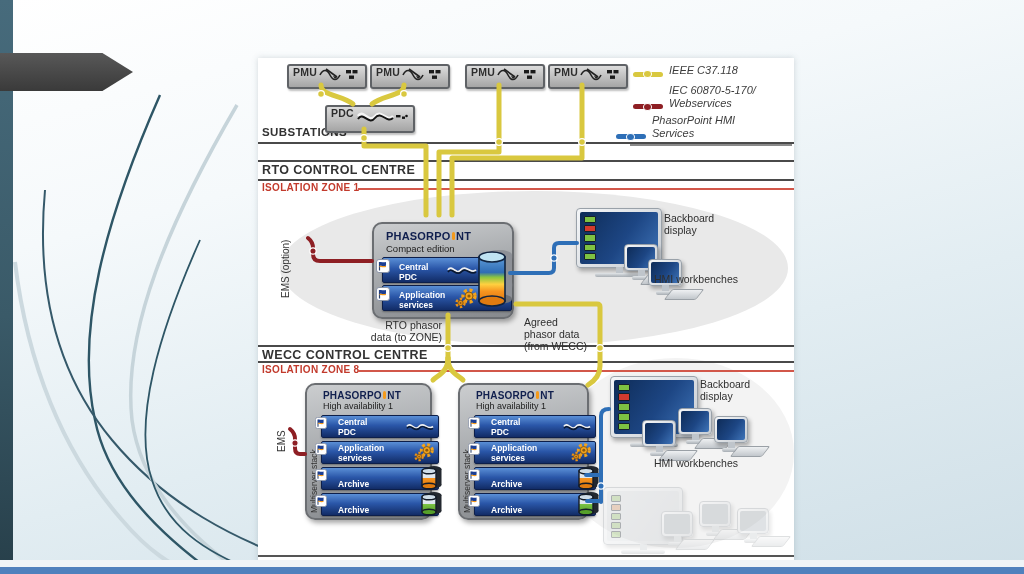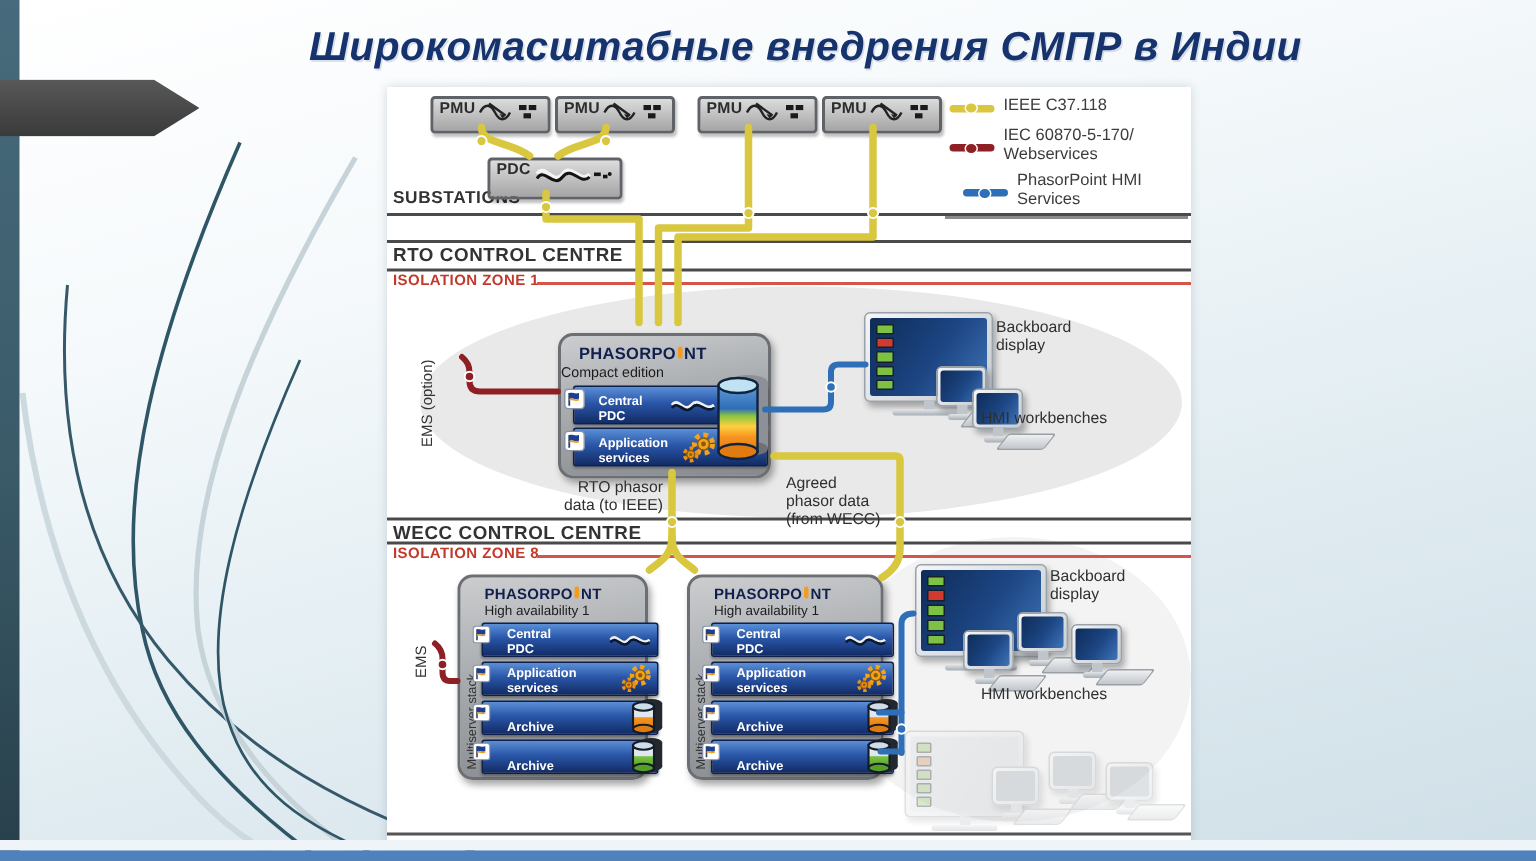--- a/index.html
+++ b/index.html
@@ -51,21 +51,21 @@
   .mscreen{width:100%;height:100%;border-radius:2px;background:linear-gradient(125deg,#0e2c58 0%,#1d4684 55%,#3f74b8 100%);position:relative;overflow:hidden;}
   .sbars{position:absolute;left:5%;top:7%;width:15%;height:86%;display:flex;flex-direction:column;gap:2px;}
   .sbars i{flex:1;border:1px solid #15202c;border-radius:1px;}
   .sbars .g{background:#7dc242;} .sbars .r{background:#d33a2f;} .sbars .o{background:#e8853a;}
   .mstand{width:7px;height:6px;background:#bfc5cb;margin:-1px auto 0;}
   .mbase{width:55%;height:4px;background:linear-gradient(180deg,#e2e6e9,#a7adb3);border-radius:2px;margin:0 auto;}
   .kbd{position:absolute;width:30px;height:9px;background:linear-gradient(180deg,#eef0f2,#c2c7cc);
     border:1px solid #9aa0a6;border-radius:2px;transform:skewX(-38deg);}
   .ghost{opacity:.32;filter:saturate(.7);}
   
-  .legend-item{position:absolute;display:flex;align-items:center;gap:6px;}
+  .legend-item{position:absolute;display:flex;align-items:flex-end;gap:6px;font-style:italic;}
   .lsample{position:relative;width:30px;height:5px;border-radius:3px;margin-top:4px;flex:none;}
   .lsample i{position:absolute;left:10px;top:-1.5px;width:9px;height:8px;border-radius:50%;border:1.5px solid #fff;box-sizing:border-box;}
   .ltext{font-size:11px;color:#3c3c3c;line-height:1.15;}
   
   .caption{font-family:"Liberation Serif",serif;font-weight:bold;font-size:15.5px;line-height:1.22;color:#101010;}
   .wires{left:0;top:0;width:536px;height:505px;pointer-events:none;}
   .wires path{fill:none;stroke-linecap:round;stroke-linejoin:round;}
   .wy{stroke:#d9c83f;stroke-width:5;}
   .wr{stroke:#8e1f24;stroke-width:4;}
   .wb{stroke:#2e6fb7;stroke-width:4;}
@@ -79,21 +79,20 @@
     <path d="M160,95 C105,220 75,330 95,420 C105,470 140,520 215,574" stroke="#2e5666" stroke-width="2.4" fill="none"></path>
     <path d="M45,190 C35,300 62,380 112,440 C162,500 230,542 335,574" stroke="#35596a" stroke-width="2" fill="none"></path>
     <path d="M237,105 C170,220 122,330 132,420 C140,480 182,532 244,574" stroke="#c6d4da" stroke-width="3.5" fill="none"></path>
     <path d="M200,240 C160,330 132,420 152,480 C166,525 202,552 262,574" stroke="#2e5666" stroke-width="1.8" fill="none"></path>
     <path d="M15,262 C27,362 62,452 122,520 C150,553 172,565 192,574" stroke="#ccd9df" stroke-width="4" fill="none"></path>
   </svg>
 
   <div class="abs accent-bar"></div>
   <div class="abs title-arrow"></div>
 
-  <div class="abs slide-title">Широкомасштабные внедрения СМПР в Индии</div>
 
   <div class="abs panel">
 
     <div class="abs ellipse1"></div>
     <div class="abs ellipse2"></div>
 
     <div class="abs sec" style="left:4px;top:68px;font-size:11.5px">SUBSTATIONS</div>
     <div class="abs hline" style="left:0;top:84px;width:536px"></div>
 
     <div class="abs hline" style="left:0;top:102px;width:536px"></div>
@@ -117,21 +116,21 @@
           </span>
         <span class="ltext pre">IEEE C37.118</span>
       </div>
       <div class="legend-item" style="left:375px;top:26px">
         <span class="lsample" style="background:#8e1f24">
             <i style="background:#8e1f24"></i>
           </span>
         <span class="ltext pre">IEC 60870-5-170/
 Webservices</span>
       </div>
-      <div class="legend-item" style="left:384px;top:56px">
+      <div class="legend-item" style="left:358px;top:56px">
         <span class="lsample" style="background:#2e6fb7">
             <i style="background:#2e6fb7"></i>
           </span>
         <span class="ltext pre">PhasorPoint HMI
 Services</span>
       </div>
       <div class="abs" style="left:372px;top:86px;width:162px;border-top:2px solid #8a8a8a"></div>
     </div>
 
     <div class="abs graybox" style="left:29px;top:6px;width:68px;height:21px">
@@ -199,21 +198,21 @@
           </g>
       </svg>
     </div>
 
     <div class="abs vtext" style="left:22px;top:164px;height:76px">EMS (option)</div>
 
     <div class="abs roundbox" style="left:114px;top:164px;width:138px;height:93px">
       <div class="brand" style="margin:7px 0 1px 12px">
         <span>PHASORPO</span><span class="bdot"></span><span>NT</span>
       </div>
-      <div class="edition" style="">Compact edition</div>
+      <div class="edition" style="margin-left:12px">Compact edition</div>
       <div class="bluebar pre" style="left:8px;top:33px;width:112px;height:24px">
         <svg class="flag" width="14" height="14" viewBox="0 0 14 14">
           <rect x="0.5" y="0.5" width="13" height="13" rx="2.5" fill="#fff" stroke="#8a94a8"></rect>
           <path d="M3.5,3 L3.5,11.5" stroke="#27406e" stroke-width="1.2"></path>
           <path d="M3.5,3.2 C5.5,2.2 7,4 10,3 L10,6.8 C7,7.8 5.5,6 3.5,7 Z" fill="#1c3f93"></path>
           <path d="M3.5,7 C5.5,6 7,7.8 10,6.8 L10,8 C7,9 5.5,7.2 3.5,8.2 Z" fill="#f49a1c"></path>
         </svg>
         <span>Central
 PDC</span>
         <svg class="baricon" style="right:34px;top:5px" width="30" height="14" viewBox="0 0 30 14">
@@ -292,21 +291,21 @@
       <div class="mframe" style="height:21px;padding:2px">
           <div class="mscreen"></div>
         </div>
         <div class="mstand"></div>
         <div class="mbase"></div>
       <div class="kbd" style="left:20px;top:30px"></div>
     </div>
     <div class="abs lbl" style="left:396px;top:215px">HMI workbenches</div>
 
     <div class="abs lbl pre" style="left:102px;top:261px;width:82px;text-align:right">RTO phasor
-data (to IEEE)</div>
+data (to ZONE)</div>
     <div class="abs lbl pre" style="left:266px;top:258px">Agreed
 phasor data
 (from WECC)</div>
 
     <div class="abs vtext" style="left:18px;top:354px;height:40px">EMS</div>
 
     <div class="abs roundbox" style="left:47px;top:325px;width:123px;height:133px">
       <div class="brand" style="margin:6px 0 0 16px;font-size:10px">
         <span>PHASORPO</span><span class="bdot"></span><span>NT</span>
       </div>

